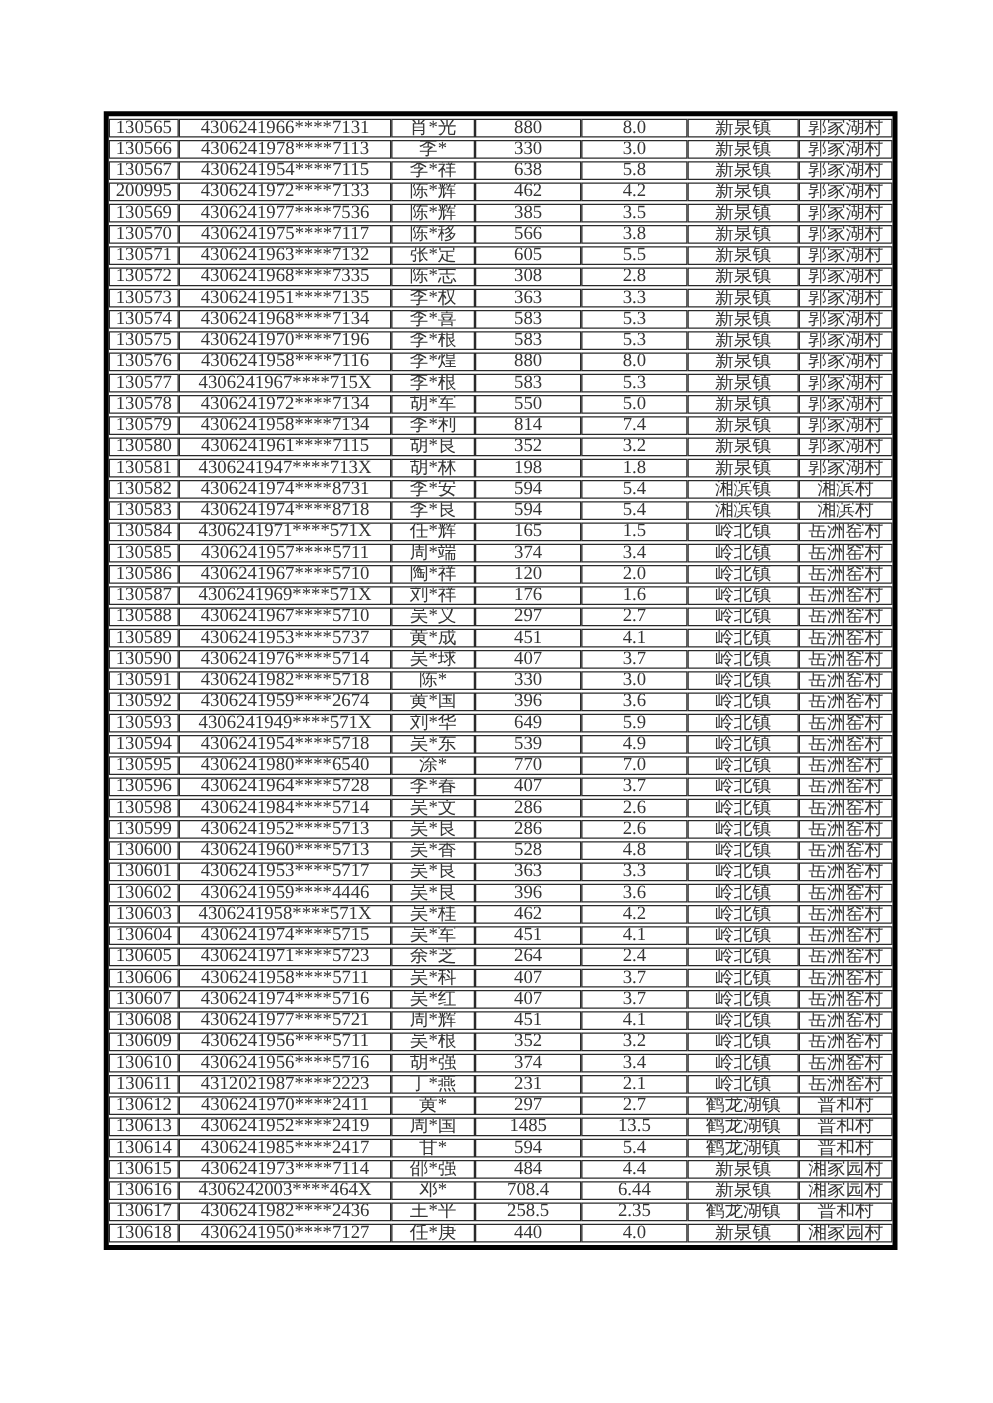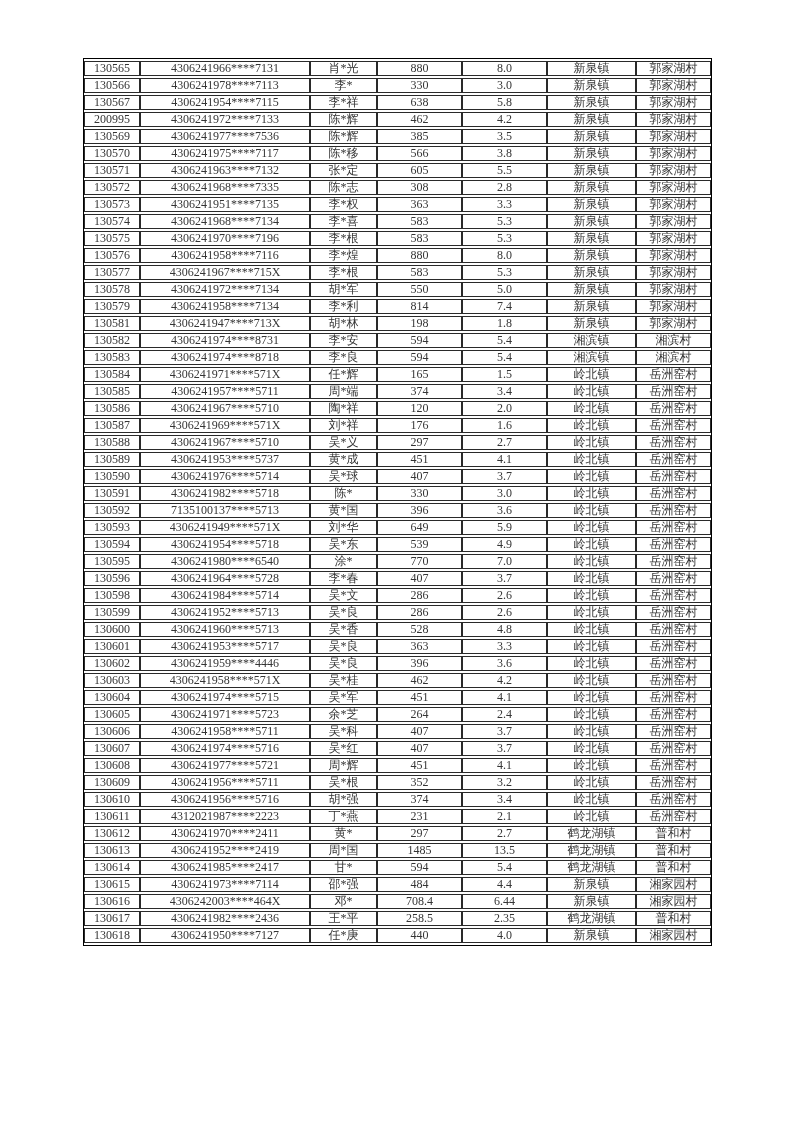--- a/index.html
+++ b/index.html
@@ -17,27 +17,27 @@
     position: absolute;
     left: 0; top: 0;
     width: 794px;
     height: 1122px;
     background: #ffffff;
     overflow: hidden;
   }
   table.data-table {
     position: absolute;
     left: 83px;
-    top: 58px;
+    top: 89px;
     width: 627px;
     table-layout: fixed;
     border-collapse: separate;
     border-spacing: 0 2px;
-    border: 1px solid #000000;
-    font-size: 12px;
+    border: 4px solid #000000;
+    font-size: 15px;
     color: #353535;
   }
   table.data-table td {
     border: 1px solid #2a2a2a;
     height: 13px;
     padding: 0 1px;
     text-align: center;
     vertical-align: middle;
     white-space: nowrap;
     overflow: hidden;
@@ -196,20 +196,29 @@
         <tr>
           <td>130579</td>
           <td>4306241958****7134</td>
           <td>李*利</td>
           <td>814</td>
           <td>7.4</td>
           <td>新泉镇</td>
           <td>郭家湖村</td>
         </tr>
         <tr>
+          <td>130580</td>
+          <td>4306241961****7115</td>
+          <td>胡*良</td>
+          <td>352</td>
+          <td>3.2</td>
+          <td>新泉镇</td>
+          <td>郭家湖村</td>
+        </tr>
+        <tr>
           <td>130581</td>
           <td>4306241947****713X</td>
           <td>胡*林</td>
           <td>198</td>
           <td>1.8</td>
           <td>新泉镇</td>
           <td>郭家湖村</td>
         </tr>
         <tr>
           <td>130582</td>
@@ -296,21 +305,21 @@
           <td>130591</td>
           <td>4306241982****5718</td>
           <td>陈*</td>
           <td>330</td>
           <td>3.0</td>
           <td>岭北镇</td>
           <td>岳洲窑村</td>
         </tr>
         <tr>
           <td>130592</td>
-          <td>7135100137****5713</td>
+          <td>4306241959****2674</td>
           <td>黄*国</td>
           <td>396</td>
           <td>3.6</td>
           <td>岭北镇</td>
           <td>岳洲窑村</td>
         </tr>
         <tr>
           <td>130593</td>
           <td>4306241949****571X</td>
           <td>刘*华</td>

